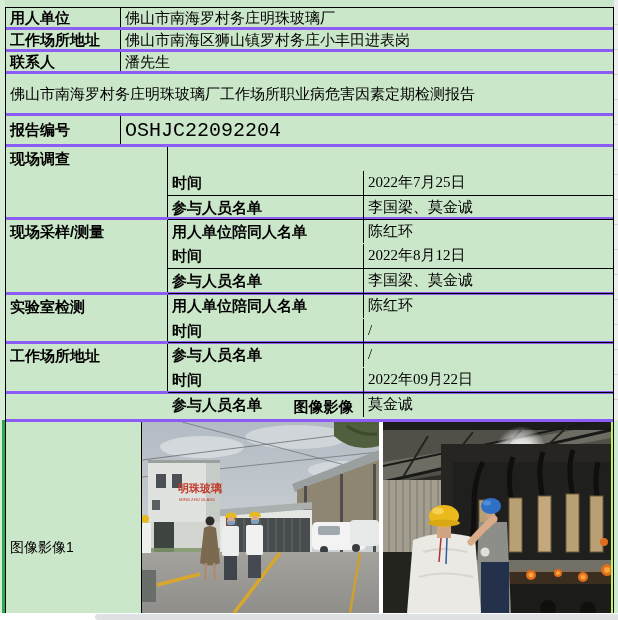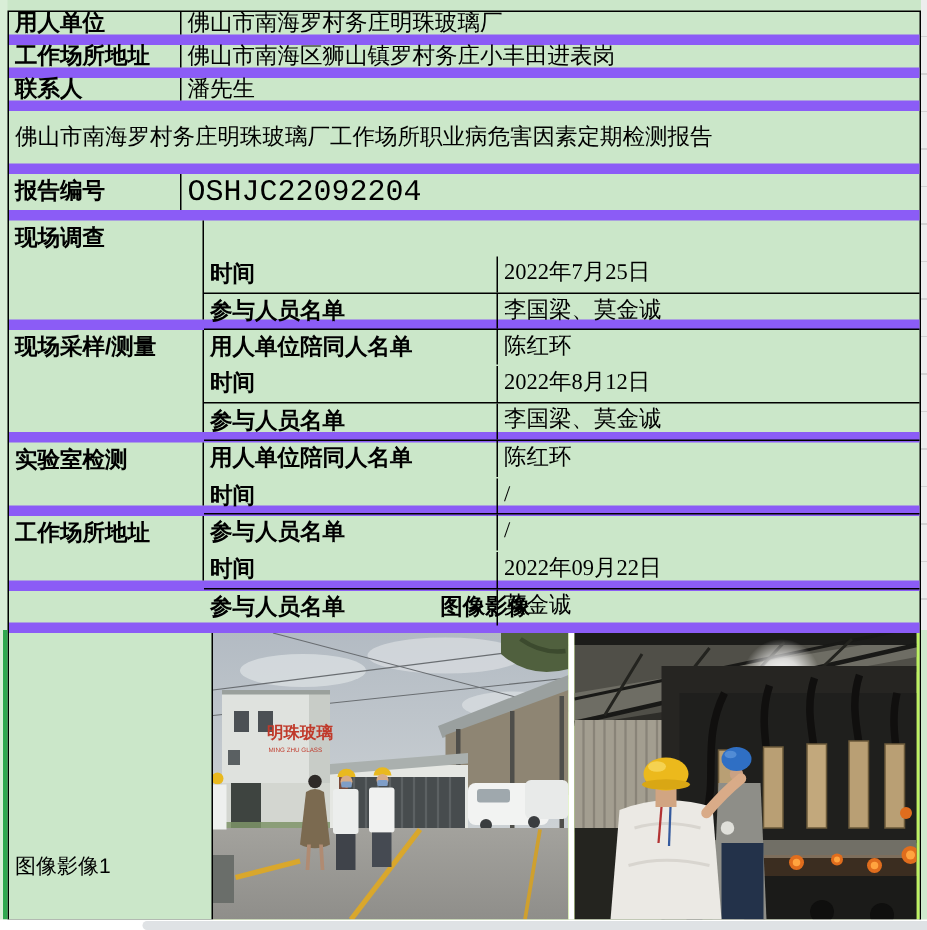--- a/index.html
+++ b/index.html
@@ -4,34 +4,34 @@
 <style>
   html,body{margin:0;padding:0;}
   .sheet{position:relative;width:618px;height:620px;background:#cbe7c9;overflow:hidden;
          font-family:"Liberation Sans","DejaVu Sans",sans-serif;color:#000;}
   .gutter-left{position:absolute;left:0;top:0;width:5px;height:613px;background:#d9eed7;
 phá    background:repeating-linear-gradient(to bottom,#d9eed7 0 24px,#b9cdb7 24px 25px);}
   .gutter-right{position:absolute;left:614px;top:0;width:4px;height:420px;
     background:repeating-linear-gradient(to bottom,#ededed 0 24px,#d2d2d2 24px 25px);}
   .gutter-right-low{position:absolute;left:614px;top:420px;width:4px;height:193px;background:#cfe9cd;}
   .tablewrap{position:absolute;left:5px;top:7px;width:609px;border:1px solid #000;background:#cbe7c9;box-sizing:border-box;}
-  .trow{display:flex;box-sizing:border-box;border-bottom:7px solid #8b5cf6;align-items:stretch;}
+  .trow{display:flex;box-sizing:border-box;border-bottom:3px solid #8b5cf6;align-items:stretch;}
   .trow:last-child{border-bottom:none;}
   .cell{box-sizing:border-box;display:flex;align-items:center;padding:0 4px;font-size:15px;line-height:1.15;}
   .lab{width:115px;border-right:1px solid #000;font-weight:bold;}
   .val{flex:1;}
   .mono{font-family:Liberation Mono, monospace;font-size:20px;}
-  .glab{width:130px;border-right:1px solid #000;font-weight:bold;align-items:flex-start;padding-top:3px;box-sizing:border-box;display:flex;}
+  .glab{width:162px;border-right:1px solid #000;font-weight:bold;align-items:flex-start;padding-top:3px;box-sizing:border-box;display:flex;}
   .subrows{flex:1;display:flex;flex-direction:column;margin-top:24px;}
   .subrow{display:flex;box-sizing:border-box;border-bottom:1px solid #000;flex:0 0 auto;}
   .subrow:last-child{border-bottom:none;}
   .sublab{width:196px;border-right:1px solid #000;font-weight:bold;}
   .val2{flex:1;font-family:Liberation Serif, serif;}
   .secheader{justify-content:center;font-weight:bold;width:100%;margin-left:28px;}
-  .imgLab{width:136px;border-right:1px solid #000;align-items:flex-end;padding-bottom:28px;font-size:14px;}
+  .imgLab{width:136px;border-right:1px solid #000;align-items:flex-end;padding-bottom:58px;font-size:14px;}
   .photos{flex:1;display:flex;background:#bef264;}
   .photos svg{display:block;height:100%;}
   .gap{width:4px;background:#fff;}
   .sel-line{position:absolute;left:2px;top:420px;width:3px;height:193px;background:#2fa84f;}
   .bottombar{position:absolute;left:0;top:613px;width:618px;height:7px;background:#ffffff;}
   .scroll-thumb{position:absolute;left:95px;top:614px;width:523px;height:6px;background:#dfe2e5;border-radius:3px 0 0 3px;}
 </style>
 </head>
 <body>
 

